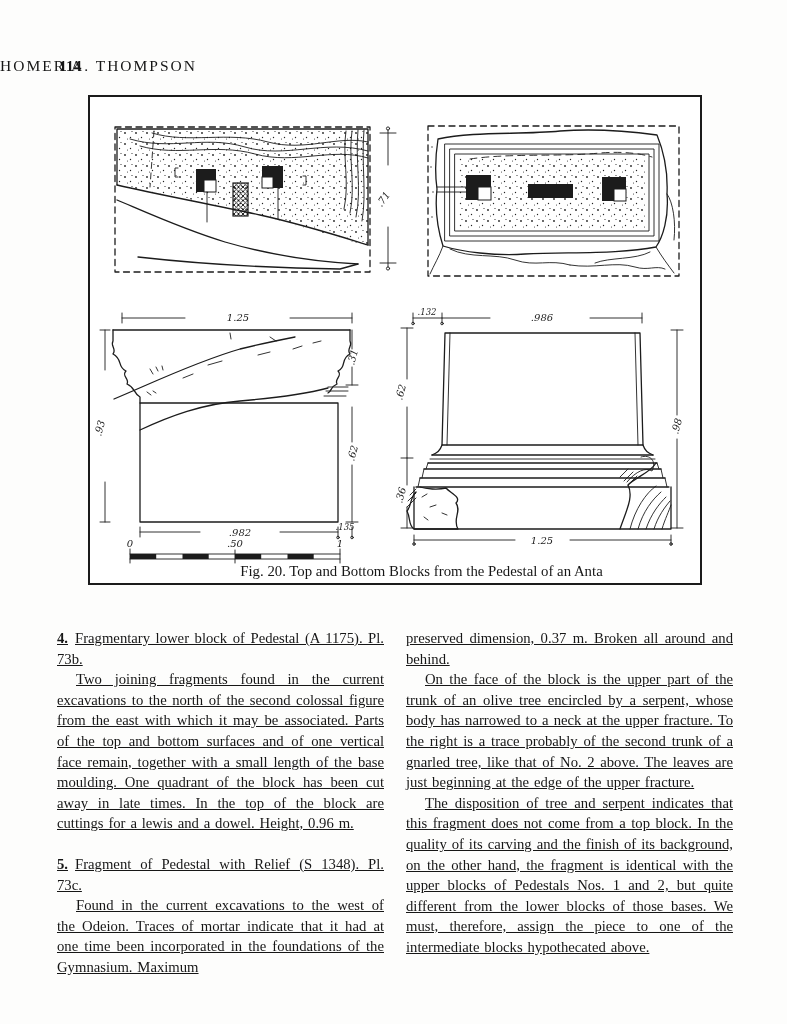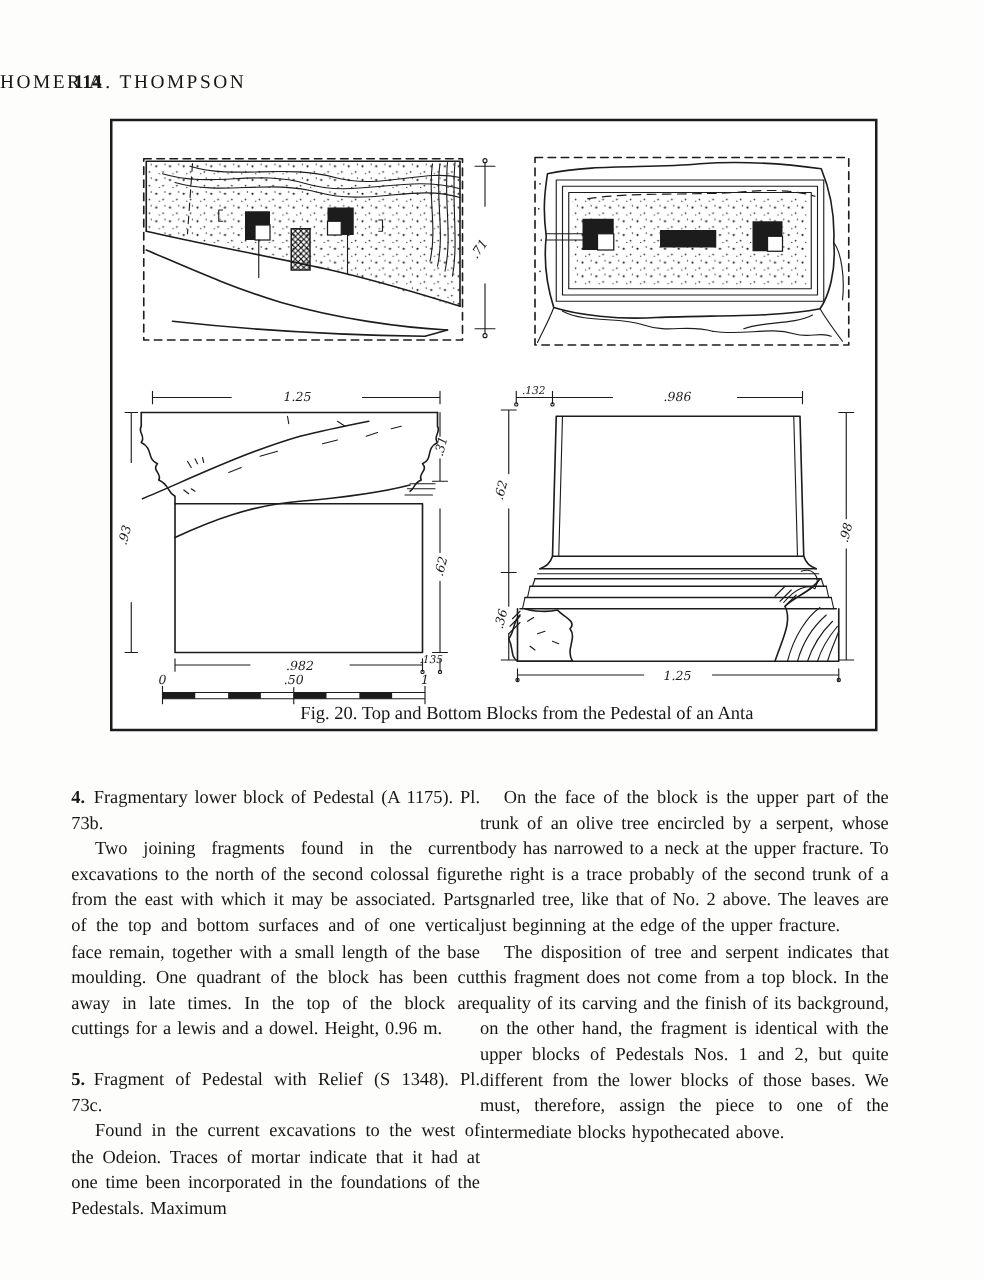--- a/index.html
+++ b/index.html
@@ -8,21 +8,21 @@
     font-family:"Liberation Serif","DejaVu Serif",serif;color:#161616;
     -webkit-font-smoothing:antialiased;
   }
   .page-number{position:absolute;left:59px;top:57px;font-size:15.5px;font-weight:bold;}
   .running-head{position:absolute;left:0;top:57px;width:100%;text-align:left;
     font-size:15.5px;letter-spacing:2px;}
   .figure-frame{position:absolute;left:88px;top:95px;width:610px;height:486px;
     border:2px solid #1b1b1b;background:#fff;}
   .figure-frame svg{display:block;width:610px;height:486px;}
   .caption{position:absolute;left:0;top:563px;width:100%;text-align:center;font-size:14.8px;padding-left:28px;}
-  .columns{position:absolute;left:57px;top:628px;width:677px;display:flex;}
+  .columns{position:absolute;left:57px;top:628px;width:677px;display:flex;gap:22px;text-decoration:underline;}
   .col{width:327px;text-align:justify;font-size:14.7px;line-height:20.6px;word-spacing:1.2px;}
   .col p{margin:0;}
   .col p.indent{text-indent:19px;}
   .col p.entry{margin-top:20px;}
   .col p.entry:first-child{margin-top:0;}
   .num{font-weight:bold;margin-right:7px;}
   
   .ln{fill:none;stroke:#1c1c1c;stroke-width:1.3;stroke-linecap:round;stroke-linejoin:round;}
   .lt{stroke-width:0.9;}
   .dsh{stroke-dasharray:6 4.5;}
@@ -195,19 +195,20 @@
 </svg>
 </div>
 
 <div class="caption">Fig. 20.  Top and Bottom Blocks from the Pedestal of an Anta</div>
 
 <div class="columns">
   <div class="col">
     <p class="entry"><span class="num">4.</span><span>Fragmentary lower block of Pedestal (A 1175).  Pl. 73b.</span></p>
     <p class="indent">Two joining fragments found in the current excavations to the north of the second colossal figure from the east with which it may be associated.  Parts of the top and bottom surfaces and of one vertical face remain, together with a small length of the base moulding.  One quadrant of the block has been cut away in late times.  In the top of the block are cuttings for a lewis and a dowel.  Height, 0.96 m.</p>
     <p class="entry"><span class="num">5.</span><span>Fragment of Pedestal with Relief (S 1348). Pl. 73c.</span></p>
-    <p class="indent">Found in the current excavations to the west of the Odeion.  Traces of mortar indicate that it had at one time been incorporated in the foundations of the Pedestals.  Maximum</p>
+    <p class="indent">Found in the current excavations to the west of the Odeion.  Traces of mortar indicate that it had at one time been incorporated in the foundations of the Gymnasium.  Maximum</p>
   </div>
   <div class="col">
+    <p>preserved dimension, 0.37 m.  Broken all around and behind.</p>
     <p class="indent">On the face of the block is the upper part of the trunk of an olive tree encircled by a serpent, whose body has narrowed to a neck at the upper fracture.  To the right is a trace probably of the second trunk of a gnarled tree, like that of No. 2 above.  The leaves are just beginning at the edge of the upper fracture.</p>
     <p class="indent">The disposition of tree and serpent indicates that this fragment does not come from a top block.  In the quality of its carving and the finish of its background, on the other hand, the fragment is identical with the upper blocks of Pedestals Nos. 1 and 2, but quite different from the lower blocks of those bases.  We must, therefore, assign the piece to one of the intermediate blocks hypothecated above.</p>
   </div>
 </div>
 
 </body></html>

